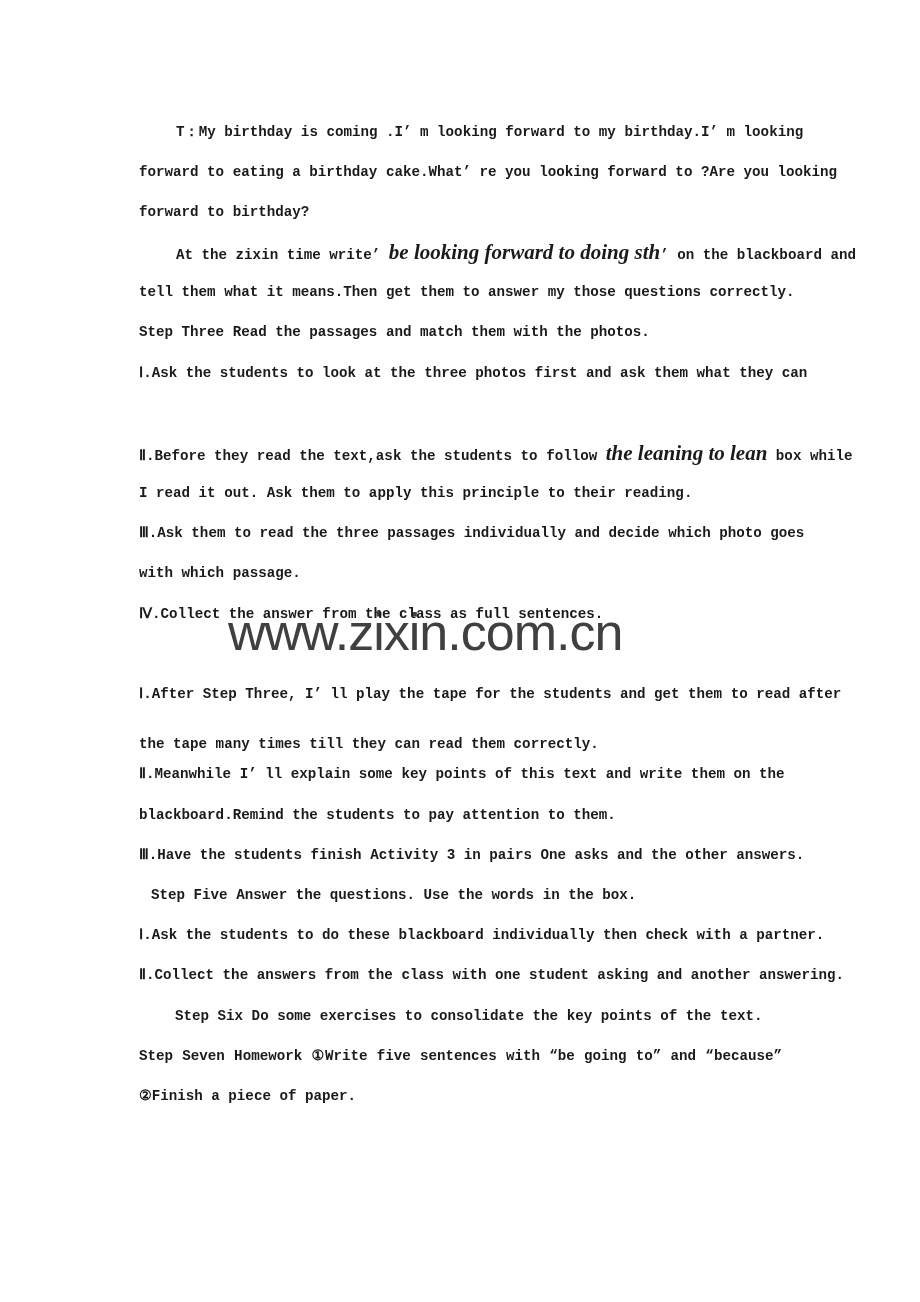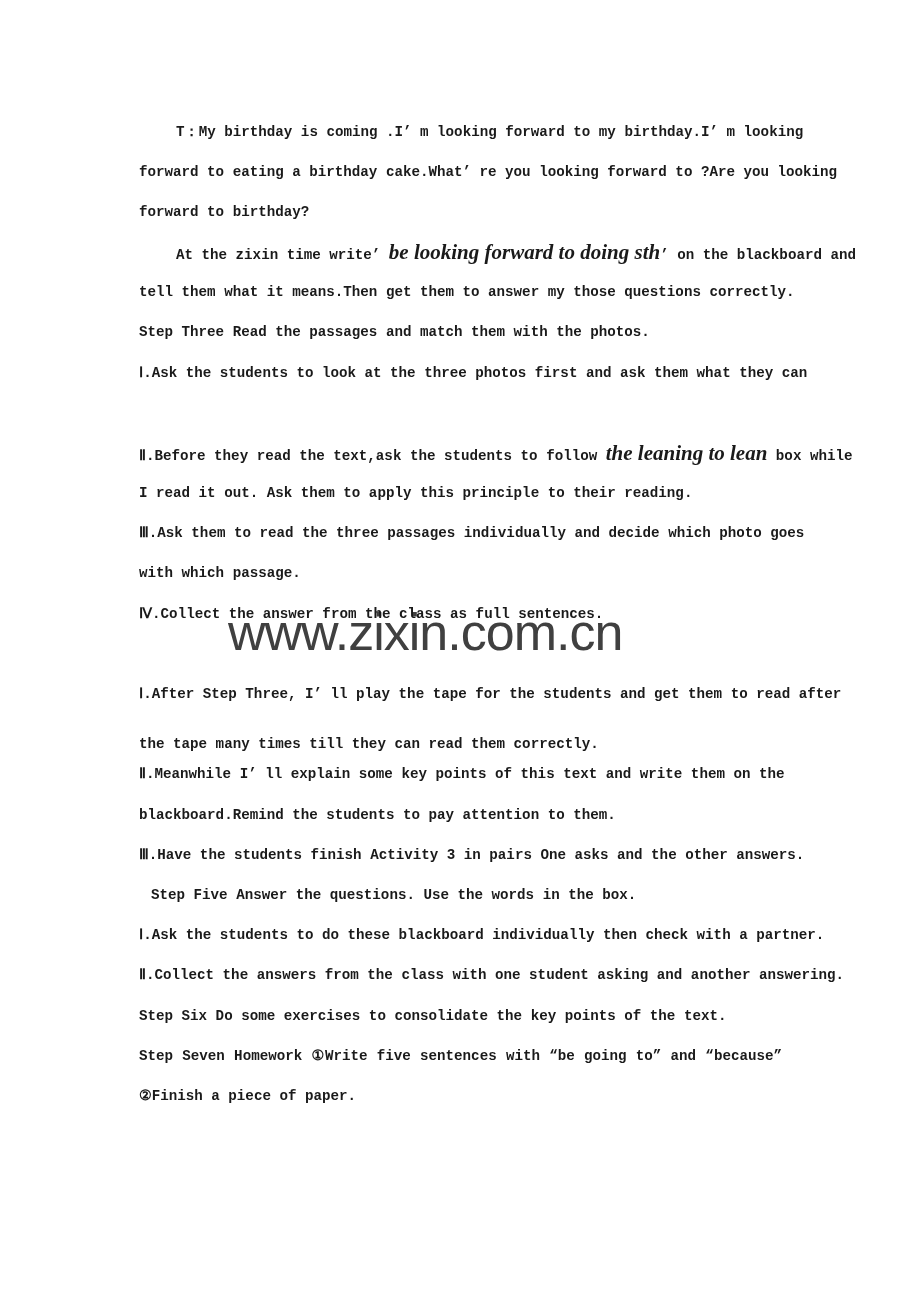--- a/index.html
+++ b/index.html
@@ -100,18 +100,18 @@
 
     <div class="line justify" style="top:764px;">Ⅱ.Meanwhile I’ ll explain some key points of this text and write them on the</div>
     <div class="line" style="top:805px;">blackboard.Remind the students to pay attention to them.</div>
 
     <div class="line justify" style="top:845px;">Ⅲ.Have the students finish Activity 3 in pairs One asks and the other answers.</div>
 
     <div class="line" style="top:885px;margin-left:12px;">Step Five  Answer the questions. Use the words in the box.</div>
     <div class="line justify" style="top:925px;">Ⅰ.Ask the students to do these blackboard individually then check with a partner.</div>
     <div class="line justify" style="top:965px;">Ⅱ.Collect the answers from the class with one student asking and another answering.</div>
 
-    <div class="line" style="top:1006px;">Step Six  Do some exercises to consolidate the key points of the text.</div>
+    <div class="line" style="top:1006px;margin-left:36px;">Step Six  Do some exercises to consolidate the key points of the text.</div>
     <div class="line justify" style="top:1046px;">Step Seven  Homework ①Write five sentences with “be going to” and “because”</div>
     <div class="line" style="top:1086px;">②Finish a piece of paper.</div>
 
   </div>
 </div>
 
 </body></html>

